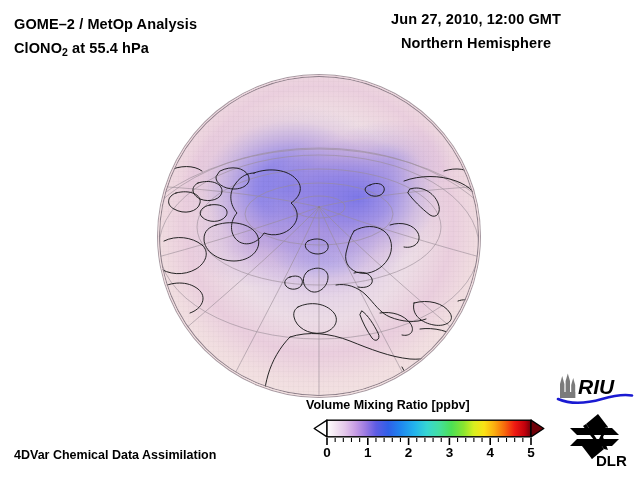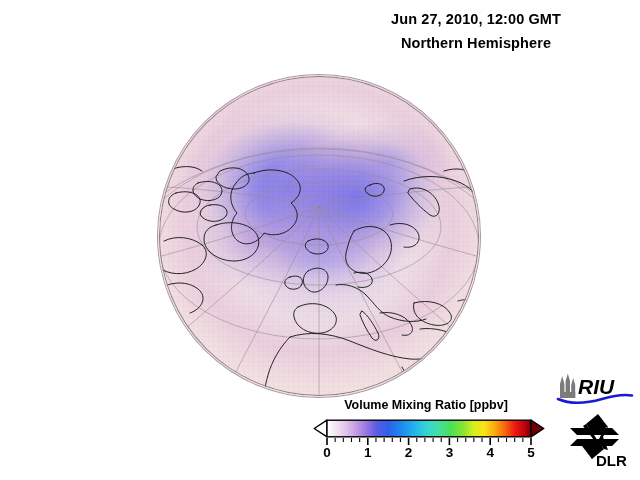--- a/index.html
+++ b/index.html
@@ -167,21 +167,21 @@
     left: 306px;
     top: 398px;
     width: 240px;
     height: 72px;
   }
   #colorbar-title {
     position: absolute;
     left: 0;
     top: 0;
     width: 240px;
-    text-align: center;
+    text-align: left;
     font-size: 12.5px;
     font-weight: bold;
     white-space: nowrap;
   }
   #colorbar-strip-wrap {
     position: absolute;
     left: 7px;
     top: 21px;
     width: 232px;
     height: 19px;
@@ -203,20 +203,22 @@
   }
 
   
   #riu-logo { position: absolute; left: 556px; top: 372px; width: 78px; height: 34px; text-decoration: underline; }
   #dlr-logo { position: absolute; left: 562px; top: 409px; width: 72px; height: 60px; }
 </style>
 </head>
 <body>
 
 <div id="header-left">
+  <div class="hdr-line">GOME–2 / MetOp Analysis</div>
+  <div class="hdr-line"><span>ClONO</span><sub>2</sub><span> at 55.4 hPa</span></div>
 </div>
 
 <div id="header-right">
   <div class="hdr-line">Jun 27, 2010, 12:00 GMT</div>
   <div class="hdr-line">Northern Hemisphere</div>
 </div>
 
 <div id="globe-panel">
   <div id="globe">
     <div class="globe-layer" id="globe-base"></div>
@@ -342,20 +344,21 @@
         <circle cx="161" cy="161" r="159.5" fill="none" stroke="#8f818b" stroke-width="1.1"></circle>
       </g>
       </svg>
       <div class="globe-layer" id="globe-limb"></div>
 
     <div class="globe-layer" id="globe-limb"></div>
   </div>
 </div>
 
 <div id="footer-left">
+  <div class="ftr-line">4DVar Chemical Data Assimilation</div>
 </div>
 
 <div id="colorbar-panel">
   <div id="colorbar-title">Volume Mixing Ratio [ppbv]</div>
 
   <div id="colorbar-strip-wrap">
     <svg viewBox="0 0 232 19" width="232" height="19" preserveAspectRatio="none">
       <defs>
         <linearGradient id="cbGrad" x1="0" y1="0" x2="1" y2="0">
             <stop offset="0%" stop-color="#ffffff"></stop>

